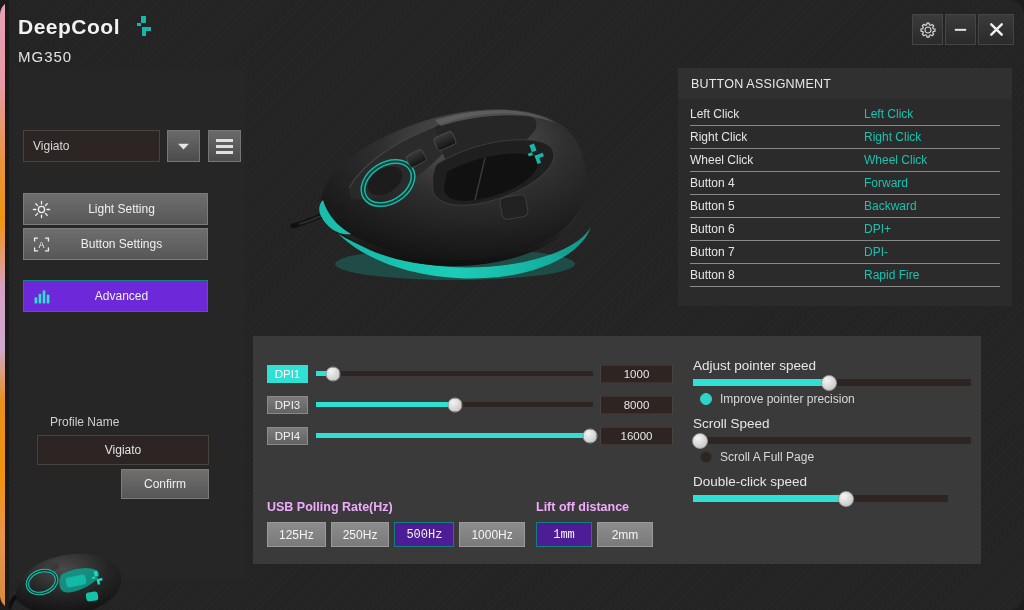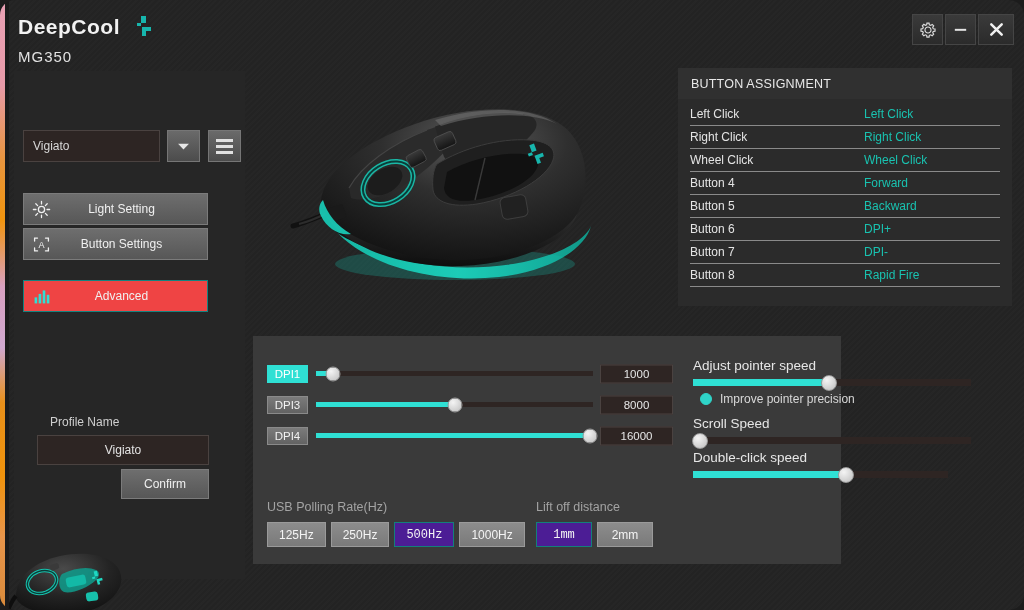--- a/index.html
+++ b/index.html
@@ -159,21 +159,21 @@
     position: relative;
     width: 185px; height: 32px;
     margin-bottom: 3px;
     background: linear-gradient(180deg, #6e6e6e, #575757);
     border: 1px solid #7b7b7b;
     display: flex;
     align-items: center;
     cursor: pointer;
   }
   .navitem.active {
-    background: #ef4444;
+    background: #6d28d9;
     border-color: #13837f;
     margin-top: 20px;
   }
   .navitem .nav-ico {
     width: 34px;
     display: flex;
     align-items: center;
     justify-content: center;
   }
   .navitem .nav-label {
@@ -268,21 +268,21 @@
   }
   .ba-val {
     color: #19c2b0;
     font-size: 12px;
   }
 
   
   .bottom-panel {
     position: absolute;
     left: 253px; top: 336px;
-    width: 588px; height: 228px;
+    width: 728px; height: 228px;
     background: #3a3a3a;
     z-index: 10;
   }
 
   
   .dpi-block {
     position: absolute;
     left: 14px; top: 22px;
     width: 405px;
   }
@@ -342,23 +342,24 @@
     font-size: 11.5px;
     display: flex;
     align-items: center;
     justify-content: center;
     cursor: text;
   }
 
   
   .seg-group { position: absolute; }
   .seg-title {
-    color: #a3a3a3;
+    color: #f0abfc;
     font-size: 12.5px;
     margin-bottom: 8px;
+    font-weight: bold;
   }
   .seg-btns { display: flex; gap: 5px; }
   .seg-btn {
     height: 25px;
     padding: 0 11px;
     min-width: 56px;
     background: linear-gradient(180deg, #8c8c8c, #7a7a7a);
     border: 1px solid #9a9a9a;
     color: #f4f4f4;
     font-size: 12px;
@@ -739,20 +740,24 @@
         <span class="dot"></span>
         <span class="ck-label">Improve pointer precision</span>
       </div>
 
       <div class="ptr-label">Scroll Speed</div>
       <div class="ptr-track">
         <div class="ptr-fill" style="width:2%"></div>
         <div class="ptr-knob" style="left:2.5%"></div>
       </div>
 
+      <div class="ptr-check indent">
+        <span class="dot"></span>
+        <span class="ck-label">Scroll A Full Page</span>
+      </div>
 
       <div class="ptr-label">Double-click speed</div>
       <div class="ptr-track" style="width:255px;">
         <div class="ptr-fill" style="width:60%"></div>
         <div class="ptr-knob" style="left:60%"></div>
       </div>
 
     </div>
   </div>
 

